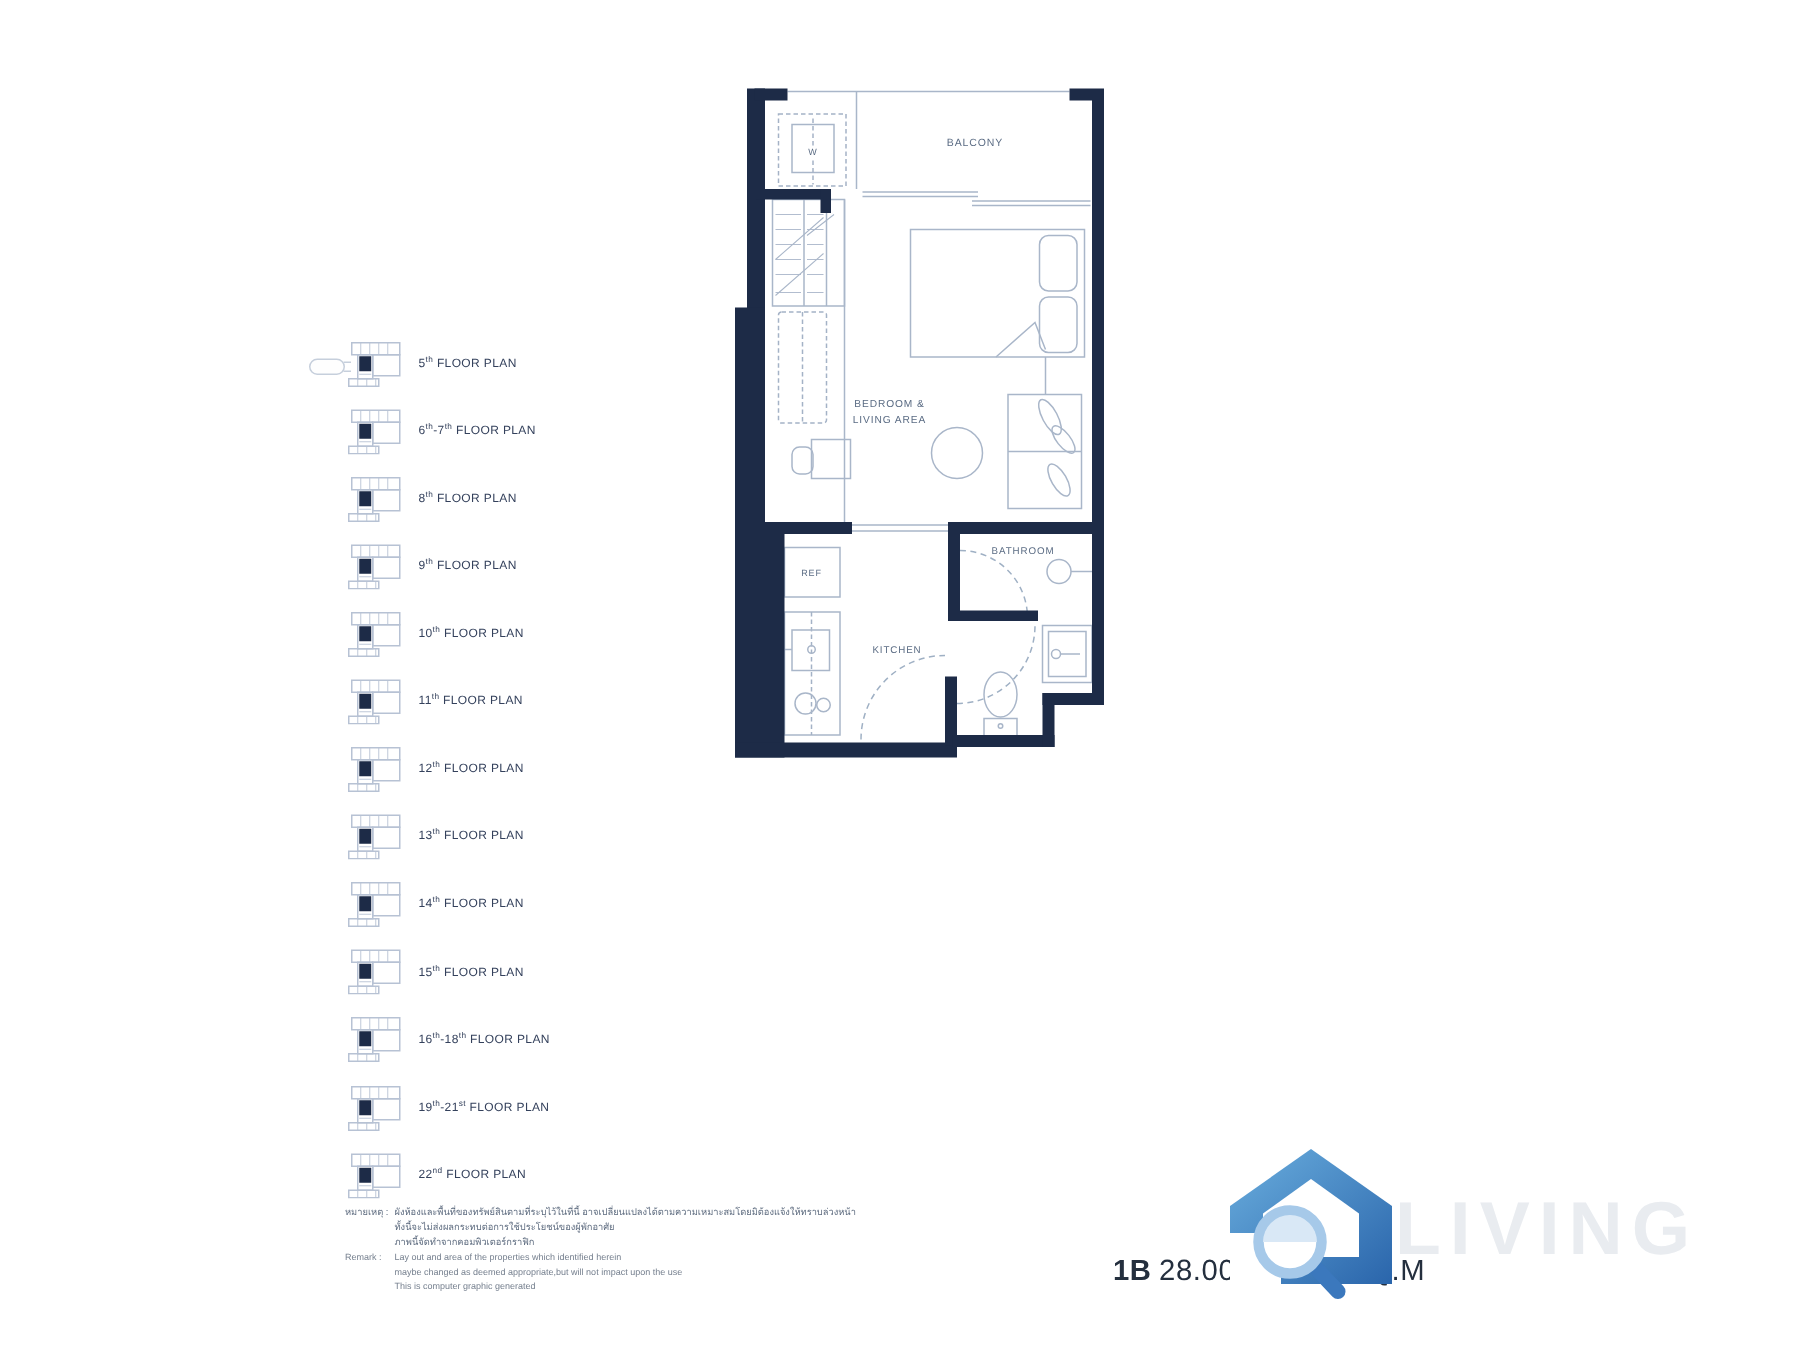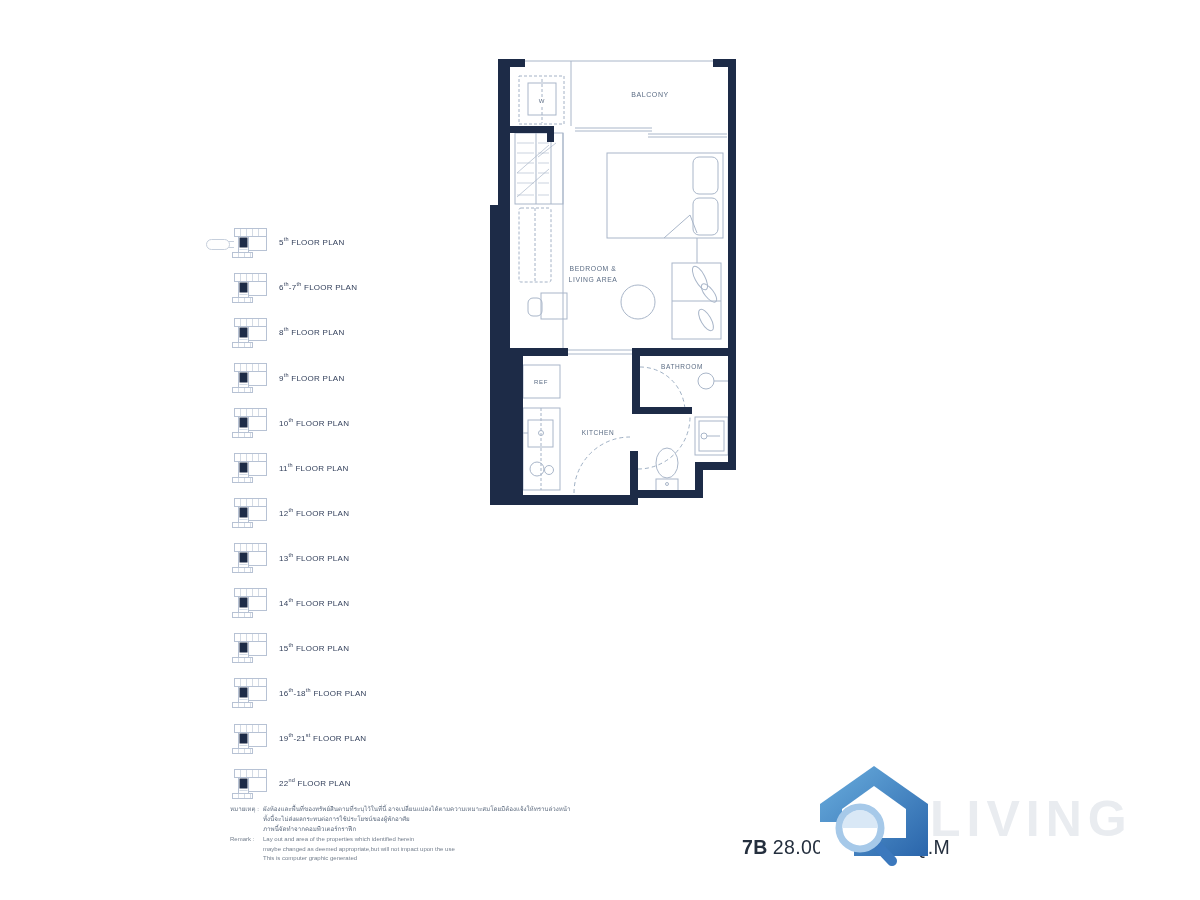--- a/index.html
+++ b/index.html
@@ -457,14 +457,14 @@
     <path d="M66,2 L120,40 L120,92 L12,92 L12,40 Z" fill="url(#hg)"></path>
     <path d="M66,22 L98,45 L98,74 L34,74 L34,45 Z" fill="#ffffff"></path>
     <rect x="12" y="58" width="34" height="34" fill="#ffffff"></rect>
     <path d="M68,80 L84,97" stroke="#3b78bd" stroke-width="10" stroke-linecap="round"></path>
     <circle cx="52" cy="64" r="21" fill="#ffffff" stroke="#a6c9e9" stroke-width="7"></circle>
     <path d="M34,64 A18,18 0 0 1 70,64 Z" fill="#d9e8f6"></path>
   </svg>
 </div>
 
 <div class="unit-summary">
-  <span class="u-type">7B</span><span class="u-area">28.00 - 29.00 SQ.M</span>
+  <span class="u-type">1B</span><span class="u-area">28.00 - 29.00 SQ.M</span>
 </div>
 
 </body></html>

